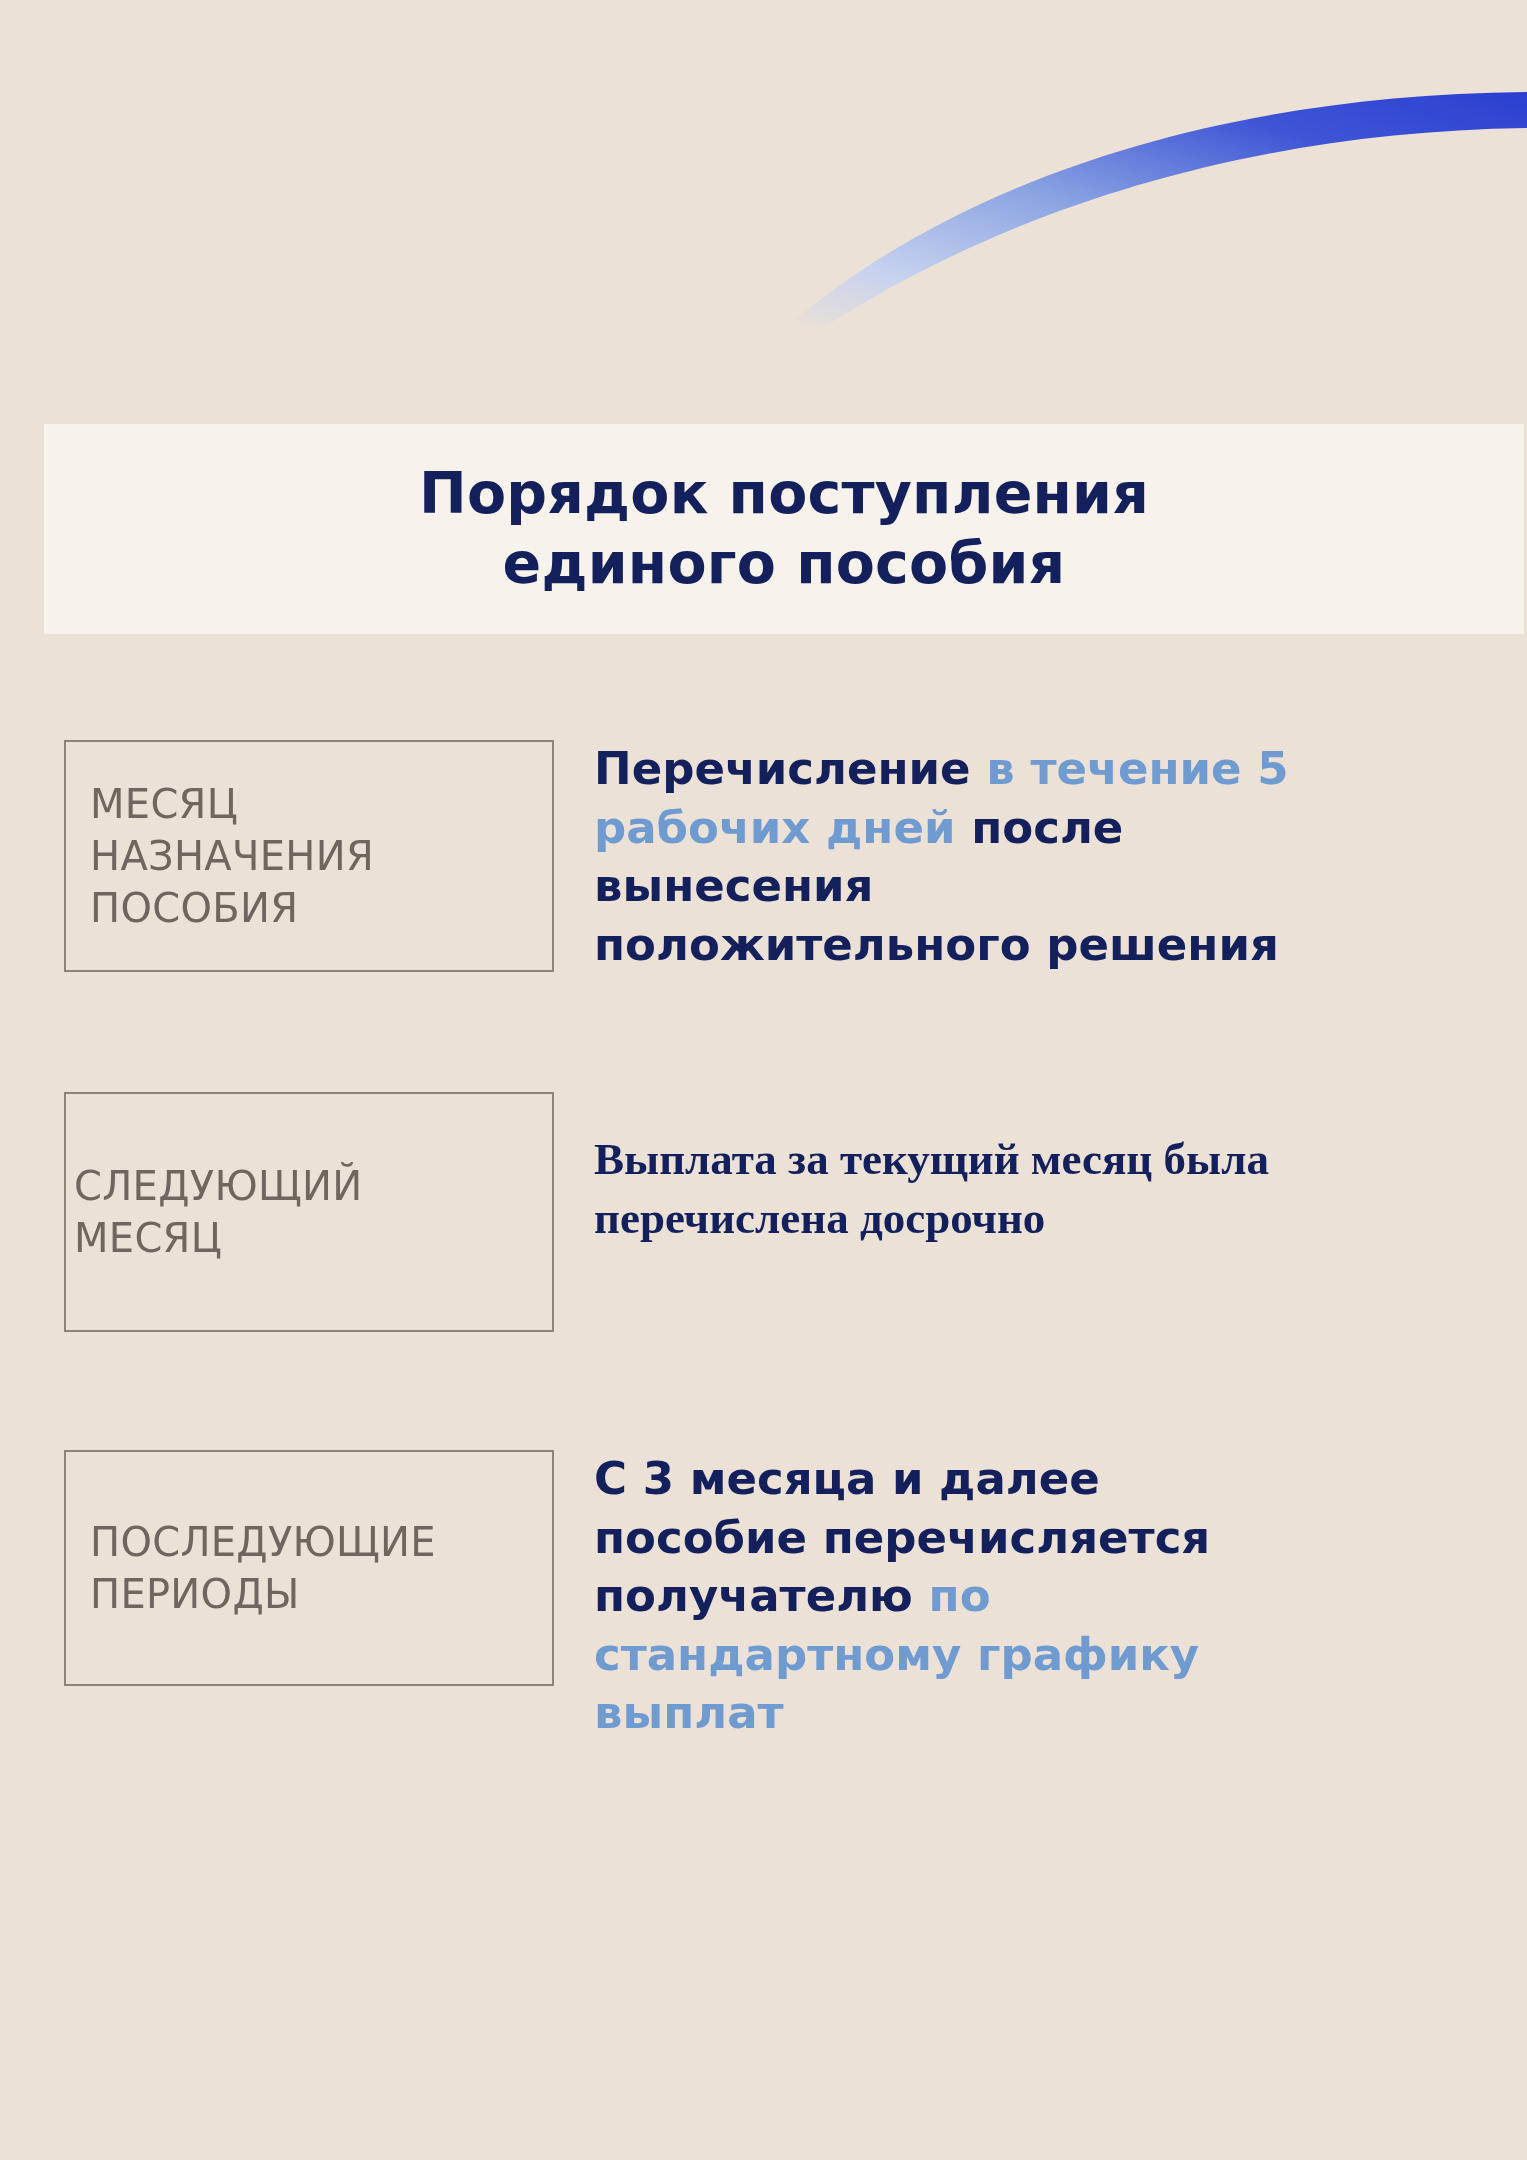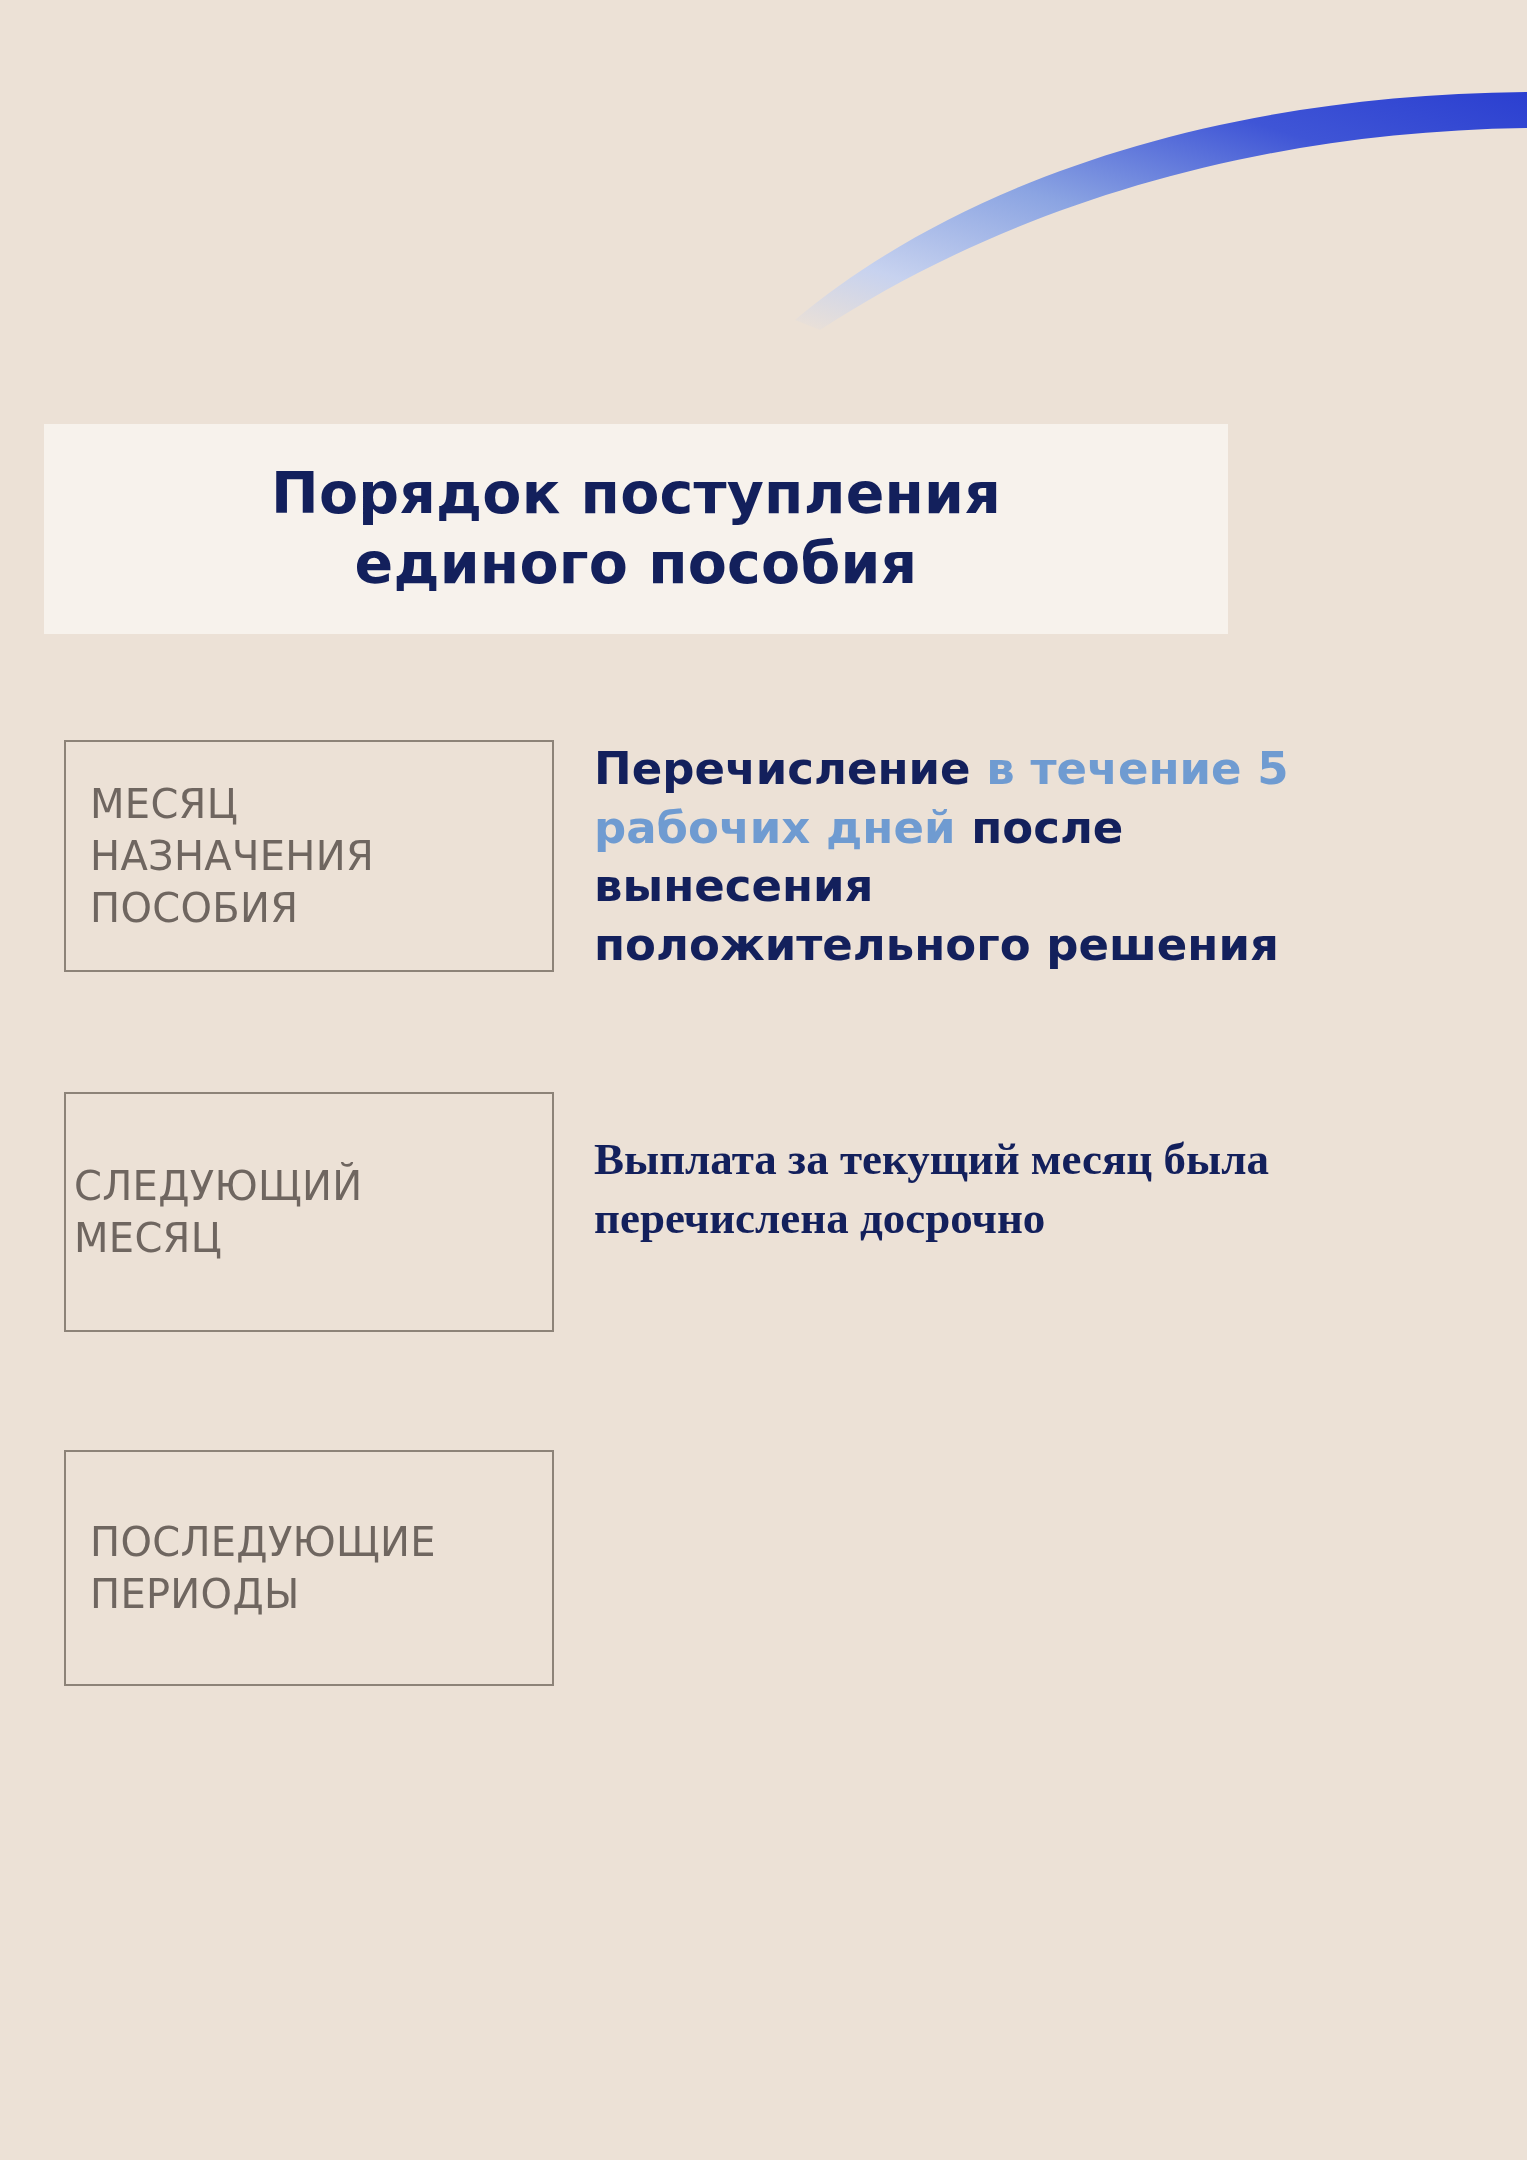--- a/index.html
+++ b/index.html
@@ -24,21 +24,21 @@
     width: 1527px;
     height: 360px;
     pointer-events: none;
   }
 
   
   .title-panel {
     position: absolute;
     left: 44px;
     top: 424px;
-    width: 1184px;
+    width: 1480px;
     height: 210px;
     background: #f7f2ec;
     display: flex;
     align-items: center;
     justify-content: center;
     text-align: center;
   }
   .title-text {
     color: #13205c;
     font-size: 57px;
@@ -149,15 +149,18 @@
     <div class="desc">
       <span>Выплата за текущий месяц была перечислена досрочно</span>
     </div>
   </div>
 
   <div class="row" id="row-3">
     <div class="label-box">
       <div class="label-text">ПОСЛЕДУЮЩИЕ
 ПЕРИОДЫ</div>
     </div>
+    <div class="desc">
+      <span>С 3 месяца и далее пособие перечисляется получателю </span><span class="hl">по стандартному графику выплат</span>
+    </div>
   </div>
 
 </div>
 
 </body></html>

